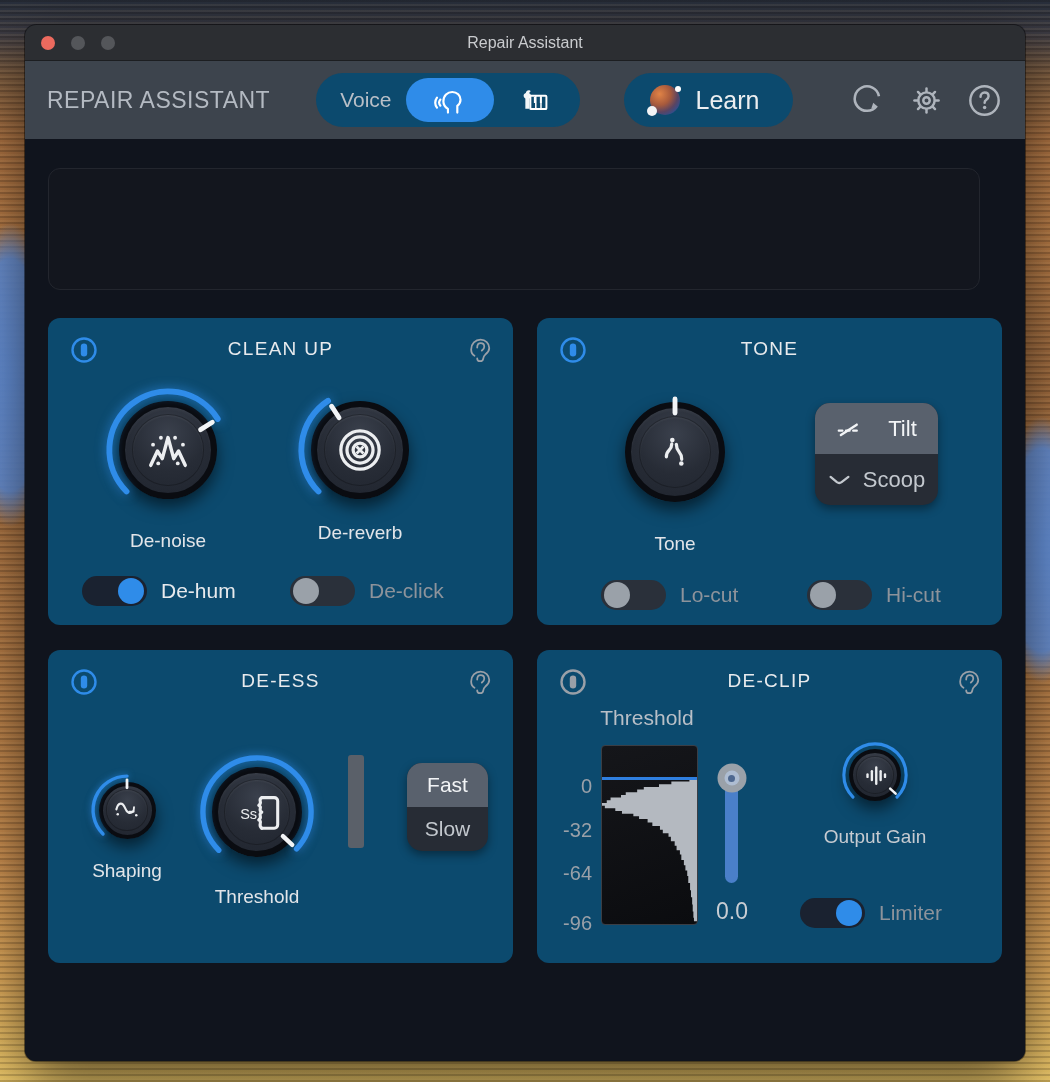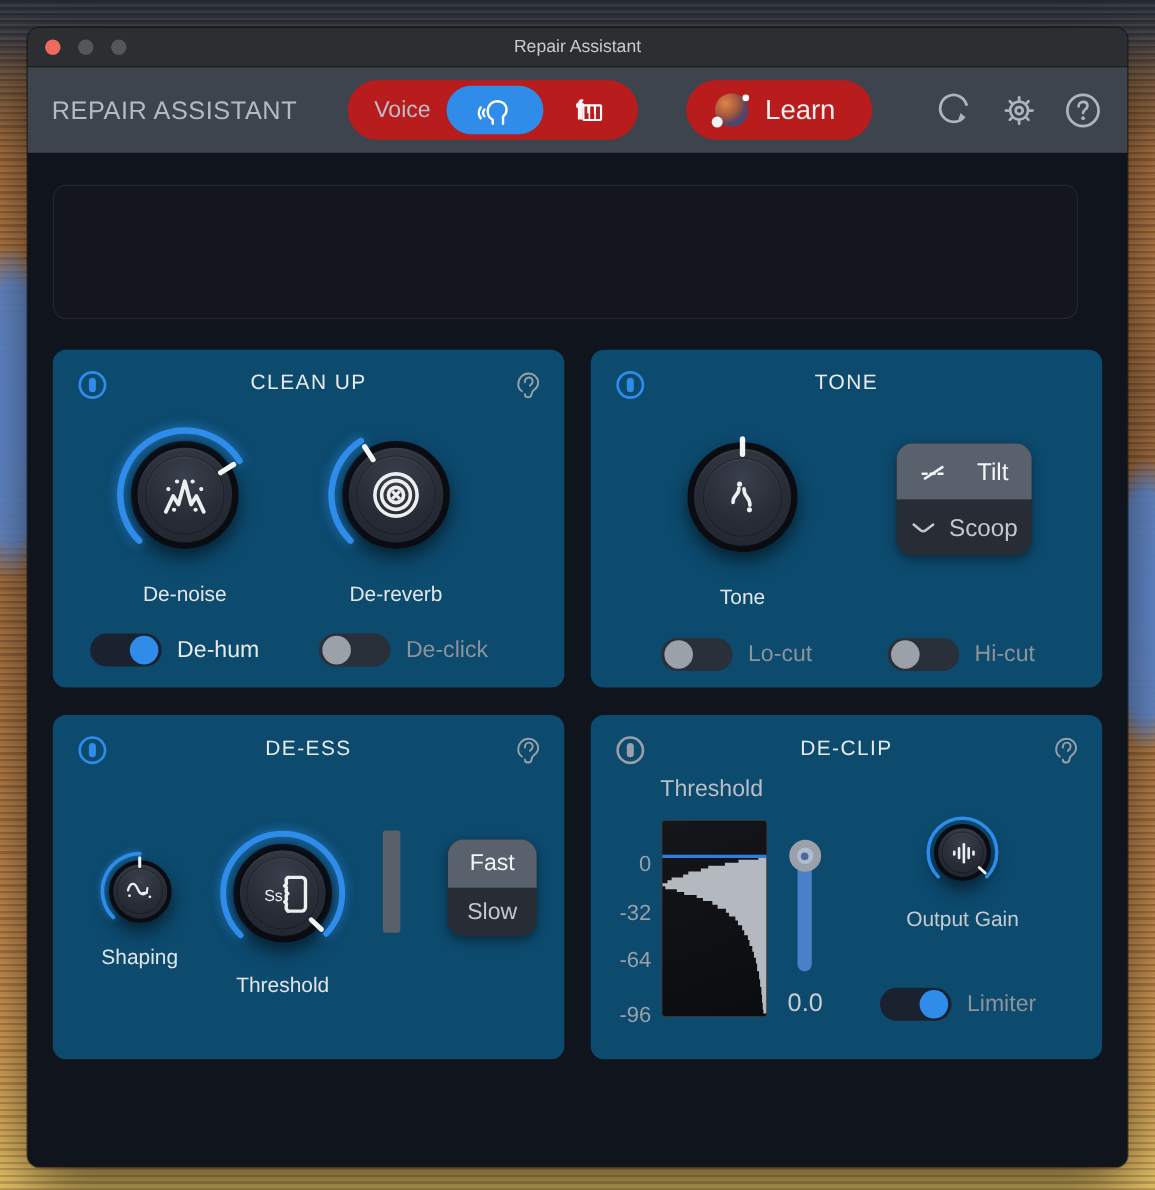--- a/index.html
+++ b/index.html
@@ -20,21 +20,21 @@
   
   .titlebar{ height:36px; background:#2c2e32; display:flex; align-items:center; position:relative; border-bottom:1px solid #1c1e21;}
   .lights{ display:flex; gap:16px; margin-left:16px; }
   .light{ width:14px; height:14px; border-radius:50%; }
   .light.red{ background:#ec6a5e; }
   .light.dim{ background:#54565a; }
   .titletext{ position:absolute; left:0; right:0; text-align:center; color:#c9cbce; font-size:16px; }
   
   .header{ height:78px; background:#3d444d; display:flex; align-items:center; padding:0 22px; gap:18px; }
   .app-title{ color:#b4bac2; font-size:23px; letter-spacing:.5px; flex:0 0 auto; margin-right:28px; }
-  .pill{ background:#b91c1c; border-radius:27px; height:54px; display:flex; align-items:center; }
+  .pill{ background:#0c4a6e; border-radius:27px; height:54px; display:flex; align-items:center; }
   .mode-pill{ padding:0 20px 0 24px; gap:14px; }
   .mode-label{ color:#b9bfc7; font-size:21px; }
   .mode-voice{ width:88px; height:44px; border-radius:22px; background:#2f8ce9; display:flex; align-items:center; justify-content:center; }
   .mode-music{ width:52px; height:44px; display:flex; align-items:center; justify-content:center; }
   .learn-pill{ margin-left:26px; padding:0 34px 0 26px; gap:16px; cursor:default; }
   .learn-sphere{ width:30px; height:30px; border-radius:50%; position:relative;
      background:radial-gradient(circle at 32% 30%, #e08346 0%, #a85a3c 38%, #5a4462 62%, #2c4f93 82%, #1c2c55 100%); }
   .learn-sphere::before{ content:""; position:absolute; width:6px; height:6px; border-radius:50%; background:#fff; right:-1px; top:1px; }
   .learn-sphere::after{ content:""; position:absolute; width:10px; height:10px; border-radius:50%; background:#f2f3f5; left:-3px; bottom:-1px; }
   .learn-label{ color:#eceef0; font-size:25px;text-align:right; }
@@ -272,21 +272,21 @@
             <svg viewBox="0 0 24 24" width="46" height="46" style="color:#eceef0">
               <use href="#icon-dereverb"></use>
             </svg>
           </div>
           <svg viewBox="0 0 120 120" class="karc" width="100%" height="100%">
             <path d="M 21.109127034739885 98.89087296526012 A 55 55 0 0 1 30.04485307417351 13.873118763001678" fill="none" stroke="#2f8ce9" stroke-width="5.5" stroke-linecap="round" style="filter:drop-shadow(0 0 5px rgba(47,140,233,.75))"></path>
             <line x1="40.39299473945903" y1="29.807859553964732" x2="33.312687284263674" y2="18.905142170674225" stroke="#f2f4f6" stroke-width="4.5" stroke-linecap="round"></line>
           </svg>
         </div>
       <div class="klabel" style="left:40px; top:212px; width:160px;">De-noise</div>
-      <div class="klabel" style="left:232px; top:212px; width:160px;">De-reverb</div>
+      <div class="klabel" style="left:232px; top:204px; width:160px;">De-reverb</div>
       <div class="togglerow" style="left:34px; top:258px;">
         <div class="switch on">
             <div class="thumb"></div>
           </div>
         <span class="toglabel lit">De-hum</span>
       </div>
       <div class="togglerow" style="left:242px; top:258px;">
         <div class="switch">
             <div class="thumb"></div>
           </div>

